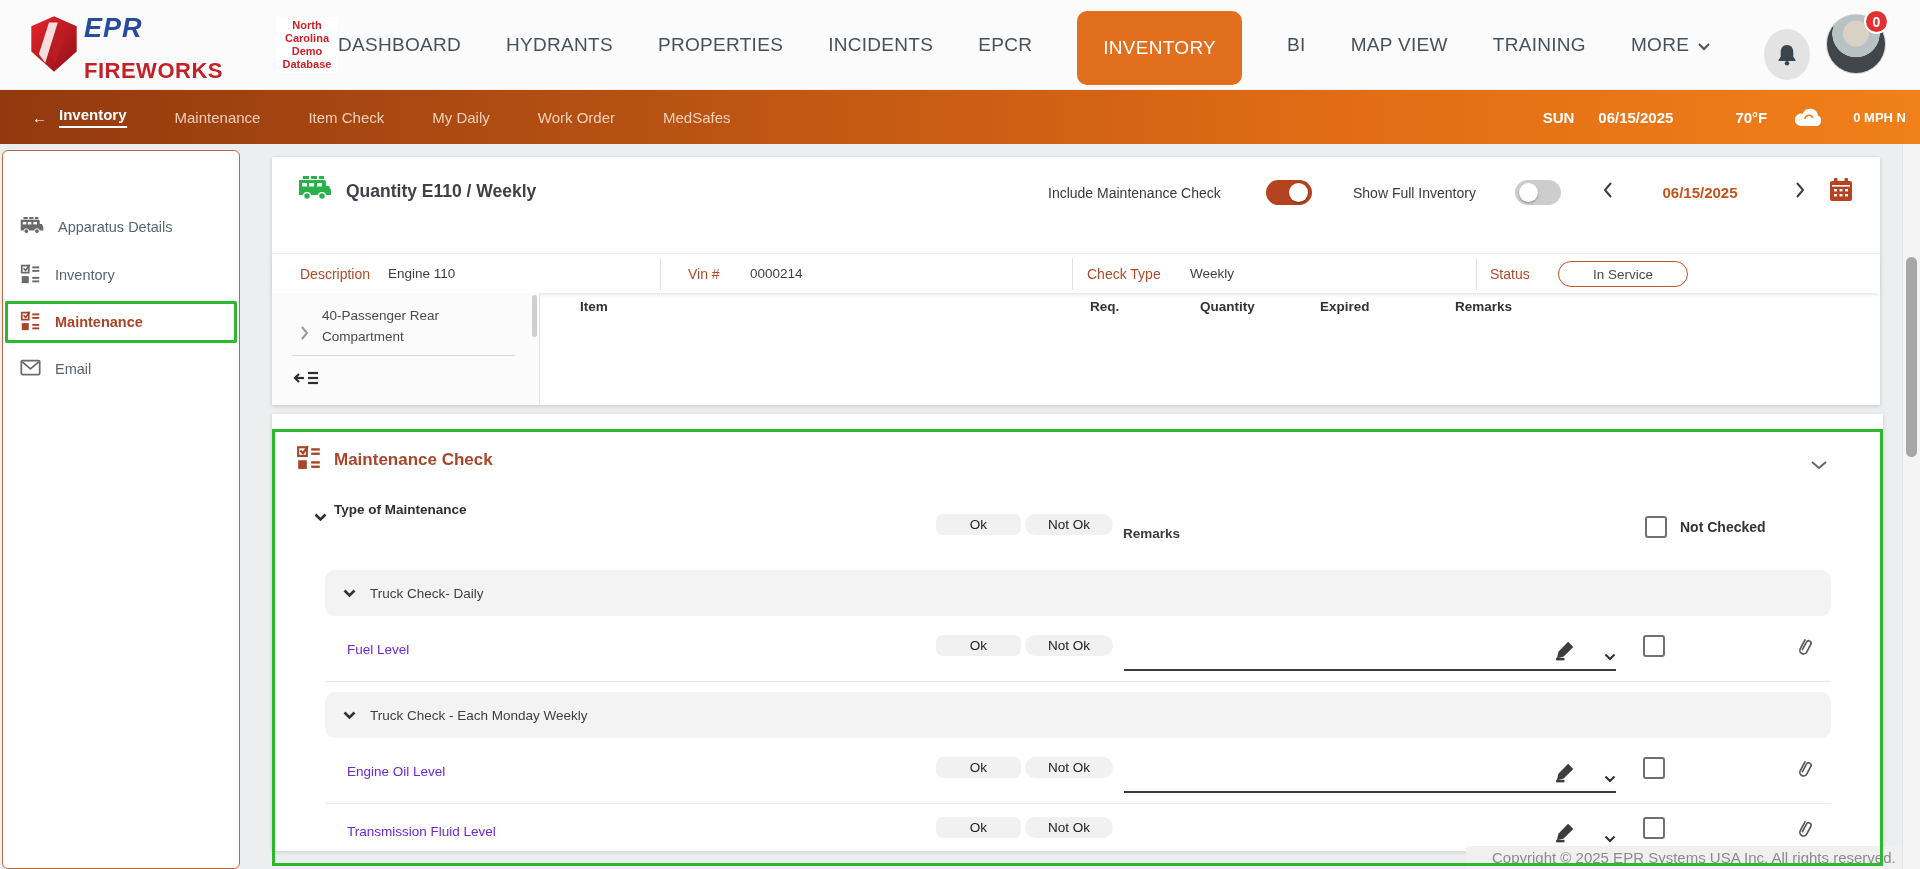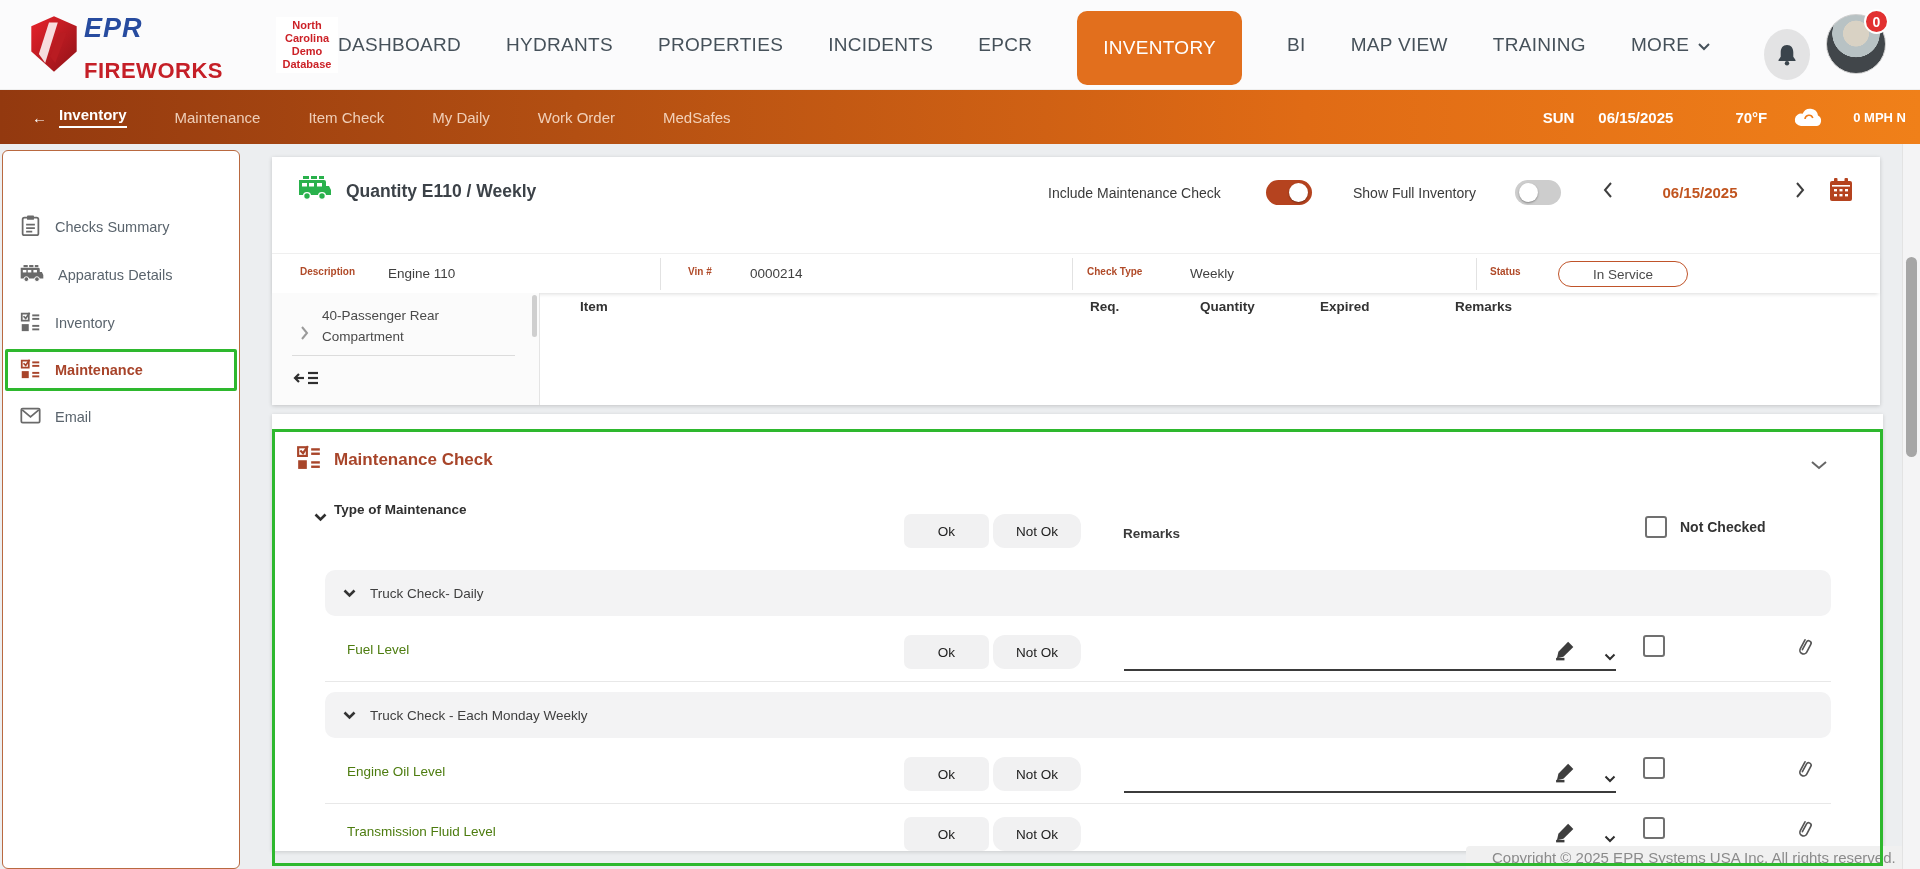--- a/index.html
+++ b/index.html
@@ -62,21 +62,21 @@
   .toggle.on { background:#b5431f; } .toggle.on .knob { right:4px; }
   .toggle.off { background:#cdcdcd; } .toggle.off .knob { left:4px; }
   .tog1 { left:994px; top:23px; } .tog2 { left:1243px; top:23px; }
   .chev-btn { position:absolute; top:24px; cursor:pointer; }
   .date-sel { position:absolute; left:1368px; top:27px; width:120px; text-align:center;
     font-size:15px; font-weight:bold; color:#c1541f; cursor:pointer; }
   .cal-ic { position:absolute; left:1556px; top:20px; cursor:pointer; }
 
   .desc-row { position:absolute; left:0; top:96px; width:1608px; height:40px; background:#fff;
     border-top:1px solid #efefef; box-shadow:0 3px 4px -2px rgba(0,0,0,.14); }
-  .d-label { position:absolute; top:12px; font-size:10px; font-weight:bold; color:#b04a28; }
+  .d-label { position:absolute; top:12px; font-size:14px; font-weight:normal; color:#b04a28; }
   .d-value { position:absolute; top:12px; font-size:13.5px; color:#3f3f3f; }
   .d-div { position:absolute; top:4px; width:1px; height:32px; background:#e2e2e2; }
   .status-pill { position:absolute; left:1286px; top:7px; width:130px; height:26px;
     border:1px solid #c0542a; border-radius:13px; font-size:13.5px; color:#4a4a4a;
     display:flex; align-items:center; justify-content:center; }
 
   .comp-panel { position:absolute; left:0; top:136px; width:268px; height:112px; background:#fbfbfb;
     border-right:1px solid #e4e4e4; }
   .comp-chev { position:absolute; left:28px; top:32px; cursor:pointer; }
   .comp-text { position:absolute; left:50px; top:12px; width:160px; font-size:13.5px;
@@ -90,37 +90,37 @@
   
   .card2 { position:absolute; left:272px; top:414px; width:1611px; height:437px; background:#fff;
     box-shadow:0 1px 4px rgba(0,0,0,.15); overflow:hidden; z-index:4; }
   .card2-border { position:absolute; left:272px; top:429px; width:1611px; height:437px;
     border:3px solid #2eb82e; z-index:12; pointer-events:none; }
   .mc-ic { position:absolute; left:24px; top:30px; }
   .mc-title { position:absolute; left:62px; top:36px; font-size:17px; font-weight:bold; color:#a8452a; }
   .mc-chev { position:absolute; left:1538px; top:42px; cursor:pointer; }
   .type-caret { position:absolute; left:42px; top:94px; cursor:pointer; }
   .type-label { position:absolute; left:62px; top:88px; font-size:13.5px; font-weight:bold; color:#2f2f2f; }
-  .btn { position:absolute; width:85px; height:34px; background:#f1f1f2; border:none; border-radius:7px;
-    font-size:13.5px; color:#222; font-family:inherit; cursor:pointer; }
+  .btn { position:absolute; width:85px; height:21px; background:#f1f1f2; border:none; border-radius:7px;
+    font-size:13.5px; color:#222; font-family:inherit; cursor:pointer;margin-left:32px; }
   .btn.notok { width:88px;border-radius:12px; }
   .t-ok { left:632px; top:100px; } .t-notok { left:721px; top:100px; }
   .remarks-label { position:absolute; left:851px; top:112px; font-size:13.5px; font-weight:bold; color:#3b3b3b; }
   .cbx { position:absolute; width:22px; height:22px; border:2px solid #707070; border-radius:3px;
     background:#fff; cursor:pointer; }
   .nc-box { left:1373px; top:102px; }
   .nc-label { position:absolute; left:1408px; top:105px; font-size:14px; font-weight:bold; color:#333; }
   .groups { position:absolute; left:0; top:156px; right:0; }
   .g-bar { margin:10px 52px 6px 53px; width:1506px; height:46px; background:#f3f3f4; border-radius:10px;
     display:flex; align-items:center; gap:14px; padding-left:18px; cursor:pointer; }
   .g-bar:first-child { margin-top:0; }
   .g-label { font-size:13.5px; color:#3f3f3f; }
   .m-row { position:relative; height:60px; }
   .m-row::after { content:""; position:absolute; left:53px; right:52px; bottom:0; height:1px; background:#e8e8e8; }
-  .m-label { position:absolute; left:75px; top:20px; font-size:13.5px; color:#4d7c0f; }
+  .m-label { position:absolute; left:75px; top:20px; font-size:13.5px; color:#6d28d9; }
   .m-ok { left:632px; top:13px; } .m-notok { left:721px; top:13px; }
   .m-line { position:absolute; left:852px; bottom:11px; width:492px; height:20px;
     border-bottom:2px solid #3b3b3b; cursor:text; }
   .m-pen { position:absolute; left:1282px; top:16px; cursor:pointer; }
   .m-chev { position:absolute; left:1332px; top:25px; cursor:pointer; }
   .m-cbx { left:1371px; top:13px; }
   .m-clip { position:absolute; left:1522px; top:14px; cursor:pointer; }
 
   .copyright { position:absolute; left:1466px; top:846px; width:454px; height:23px; background:#f0f0f0;
     color:#8b8b8b; font-size:15px; line-height:23px; padding-left:26px; z-index:8; white-space:nowrap;
@@ -219,32 +219,20 @@
     <svg width="38" height="24" viewBox="0 0 38 24">
       <path d="M10 21a6.2 6.2 0 1 1 1.6-12.2A8 8 0 0 1 27 10.6 5.6 5.6 0 0 1 26 21z" fill="#fff"></path>
       <path d="M14 14a4 4 0 0 1 7.8-1" stroke="#ef7d1a" stroke-width="1.6" fill="none"></path>
     </svg>
     <span class="sn-wind">0 MPH N</span>
   </div>
 </div>
 
 <div class="sidebar">
   <div class="side-list" id="side-list">
-      <div class="side-item">
-        <span><svg width="21" height="23" viewBox="0 0 24 26">
-      <rect x="3" y="4" width="18" height="20" rx="2" fill="none" stroke="#6a6a6a" stroke-width="2"></rect>
-      <rect x="8" y="1.5" width="8" height="5" rx="1" fill="#6a6a6a"></rect>
-      <g stroke="#6a6a6a" stroke-width="2">
-              <line x1="7" y1="12" x2="17" y2="12"></line>
-              <line x1="7" y1="16" x2="17" y2="16"></line>
-              <line x1="7" y1="20" x2="14" y2="20"></line>
-            </g>
-          </svg></span>
-        <span>Checks Summary</span>
-      </div>
       <div class="side-item">
         <span><svg width="24" height="19" viewBox="0 0 34 26">
       <g fill="#6a6a6a">
               <rect x="5" y="1" width="6" height="3"></rect>
               <rect x="13" y="1" width="6" height="3"></rect>
               <rect x="21" y="1" width="5" height="3"></rect>
       <path d="M1 5h25a2 2 0 0 1 2 2v4h3l2 4v5h-32z"></path>
             </g>
       <rect x="4" y="8" width="5" height="3.5" fill="#fff"></rect>
             <rect x="11" y="8" width="5" height="3.5" fill="#fff"></rect>

